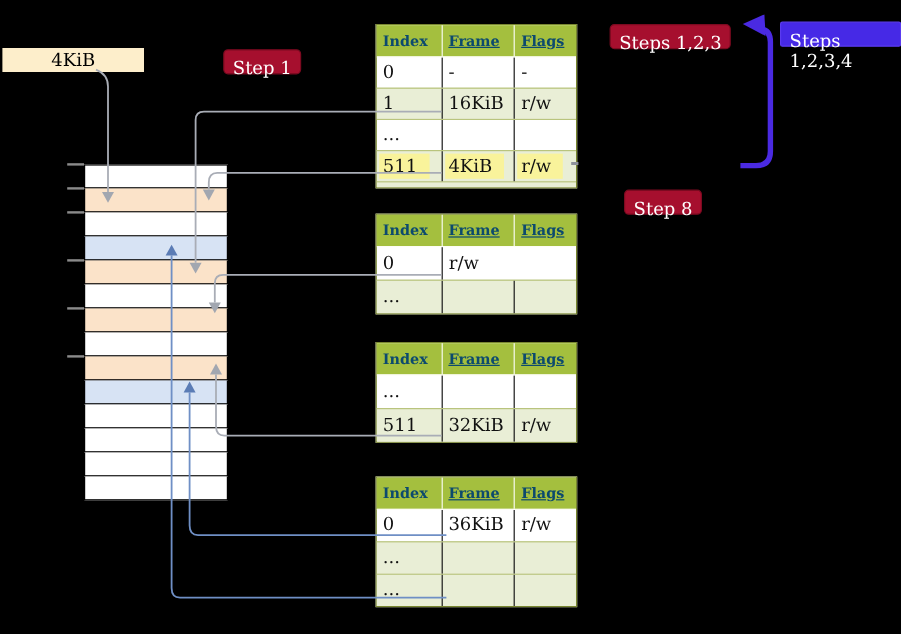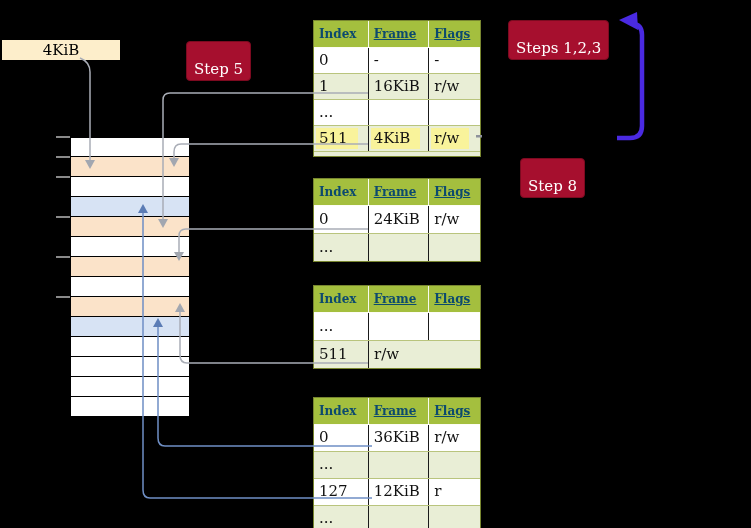--- a/index.html
+++ b/index.html
@@ -4,21 +4,21 @@
 <style>
   html,body{margin:0;padding:0;background:#000;}
   .canvas{position:relative;width:751px;height:528px;background:#000;overflow:hidden;
           font-family:"DejaVu Serif","Liberation Serif",serif;}
 
   
   .box4k{position:absolute;left:2px;top:40px;width:118px;height:20px;background:#fdeecb;
          color:#000;text-align:center;font-size:15px;line-height:20px;}
 
   
-  .steplab{position:absolute;box-sizing:border-box;height:21px;line-height:17px;padding:19px 7px;
+  .steplab{position:absolute;box-sizing:border-box;height:21px;line-height:17px;padding:7px 7px;
            background:#a60f2e;border:1.5px solid #7c0a20;border-radius:4px;color:#fff;font-size:15px;}
   .bluelab{background:#4629e6;border:1px solid #5a3bf0;border-radius:2px;}
 
   
   .mem{position:absolute;left:70px;top:137px;width:120px;}
   .mrow{box-sizing:border-box;height:20px;border:1.5px solid #000;border-top:none;}
   .mrow.first{border-top:1.5px solid #000;}
   .mw{background:#ffffff}.mo{background:#fbe3c9}.mb{background:#d7e3f4}
   .tick{position:absolute;left:56px;width:14px;height:2px;background:#8a8a8a;}
 
@@ -43,22 +43,23 @@
   
   .overlay{position:absolute;left:0;top:0;width:751px;height:528px;pointer-events:none;}
 </style>
 </head>
 <body>
 
 <div class="canvas">
 
   <div class="box4k">4KiB</div>
 
-  <div class="steplab" style="left:186px;top:41px;">Step 5</div>
+  <div class="steplab" style="left:186px;top:41px;">Step 1</div>
   <div class="steplab" style="left:508px;top:20px;">Steps 1,2,3</div>
+  <div class="steplab bluelab" style="left:650px;top:18px;">Steps 1,2,3,4</div>
   <div class="steplab" style="left:520px;top:158px;">Step 8</div>
 
   <div class="mem">
     <div class="mrow mw first"></div>
     <div class="mrow mo"></div>
     <div class="mrow mw"></div>
     <div class="mrow mb"></div>
     <div class="mrow mo"></div>
     <div class="mrow mw"></div>
     <div class="mrow mo"></div>
@@ -108,21 +109,20 @@
   </div>
 
   <div class="ptable h27" style="top:178px;">
     <div class="thead">
       <div class="th c1">Index</div>
       <div class="th c2">Frame</div>
       <div class="th c3">Flags</div>
     </div>
     <div class="trow firstrow">
       <div class="td c1">0</div>
-      <div class="td c2">24KiB</div>
       <div class="td c3">r/w</div>
     </div>
     <div class="trow alt">
       <div class="td c1">...</div>
       <div class="td c2"></div>
       <div class="td c3"></div>
     </div>
   </div>
 
   <div class="ptable h27" style="top:285px;">
@@ -131,45 +131,41 @@
       <div class="th c2">Frame</div>
       <div class="th c3">Flags</div>
     </div>
     <div class="trow firstrow">
       <div class="td c1">...</div>
       <div class="td c2"></div>
       <div class="td c3"></div>
     </div>
     <div class="trow alt">
       <div class="td c1">511</div>
+      <div class="td c2">32KiB</div>
       <div class="td c3">r/w</div>
     </div>
   </div>
 
   <div class="ptable h26" style="top:397px;">
     <div class="thead">
       <div class="th c1">Index</div>
       <div class="th c2">Frame</div>
       <div class="th c3">Flags</div>
     </div>
     <div class="trow firstrow">
       <div class="td c1">0</div>
       <div class="td c2">36KiB</div>
       <div class="td c3">r/w</div>
     </div>
     <div class="trow alt">
       <div class="td c1">...</div>
       <div class="td c2"></div>
       <div class="td c3"></div>
     </div>
-    <div class="trow">
-      <div class="td c1">127</div>
-      <div class="td c2">12KiB</div>
-      <div class="td c3">r</div>
-    </div>
     <div class="trow alt">
       <div class="td c1">...</div>
       <div class="td c2"></div>
       <div class="td c3"></div>
     </div>
   </div>
 
   <svg class="overlay" viewBox="0 0 751 528">
 
     <path d="M 80 58 Q 90 62 90 72 L 90 160" fill="none" stroke="#a9adb6" stroke-width="1.5"></path>

